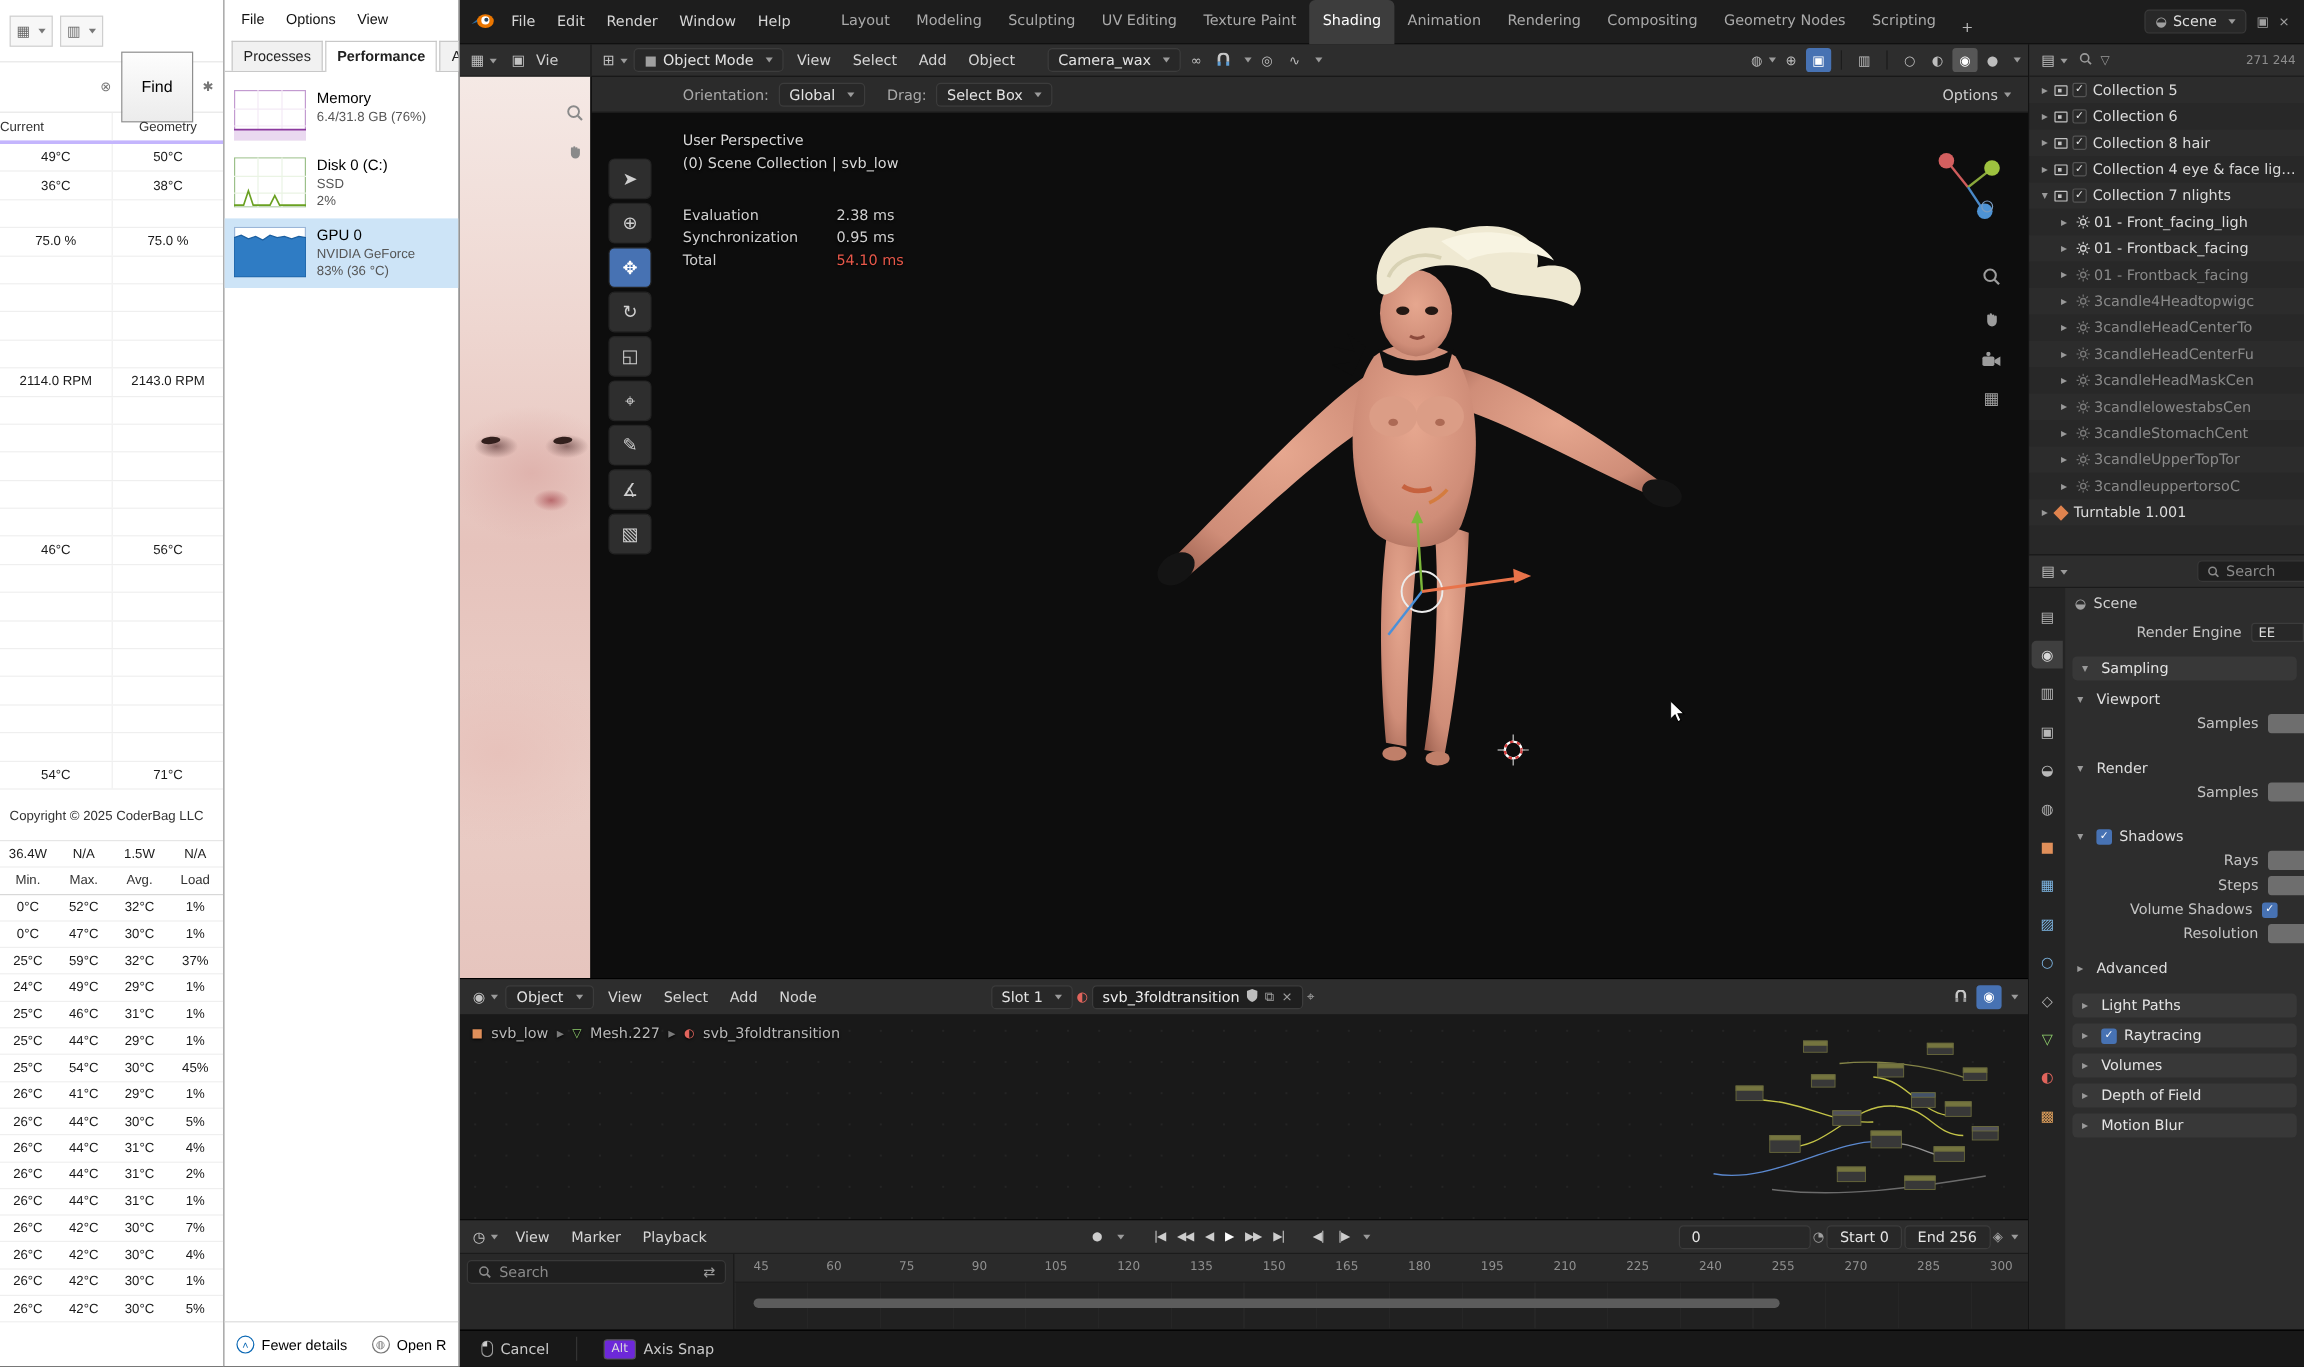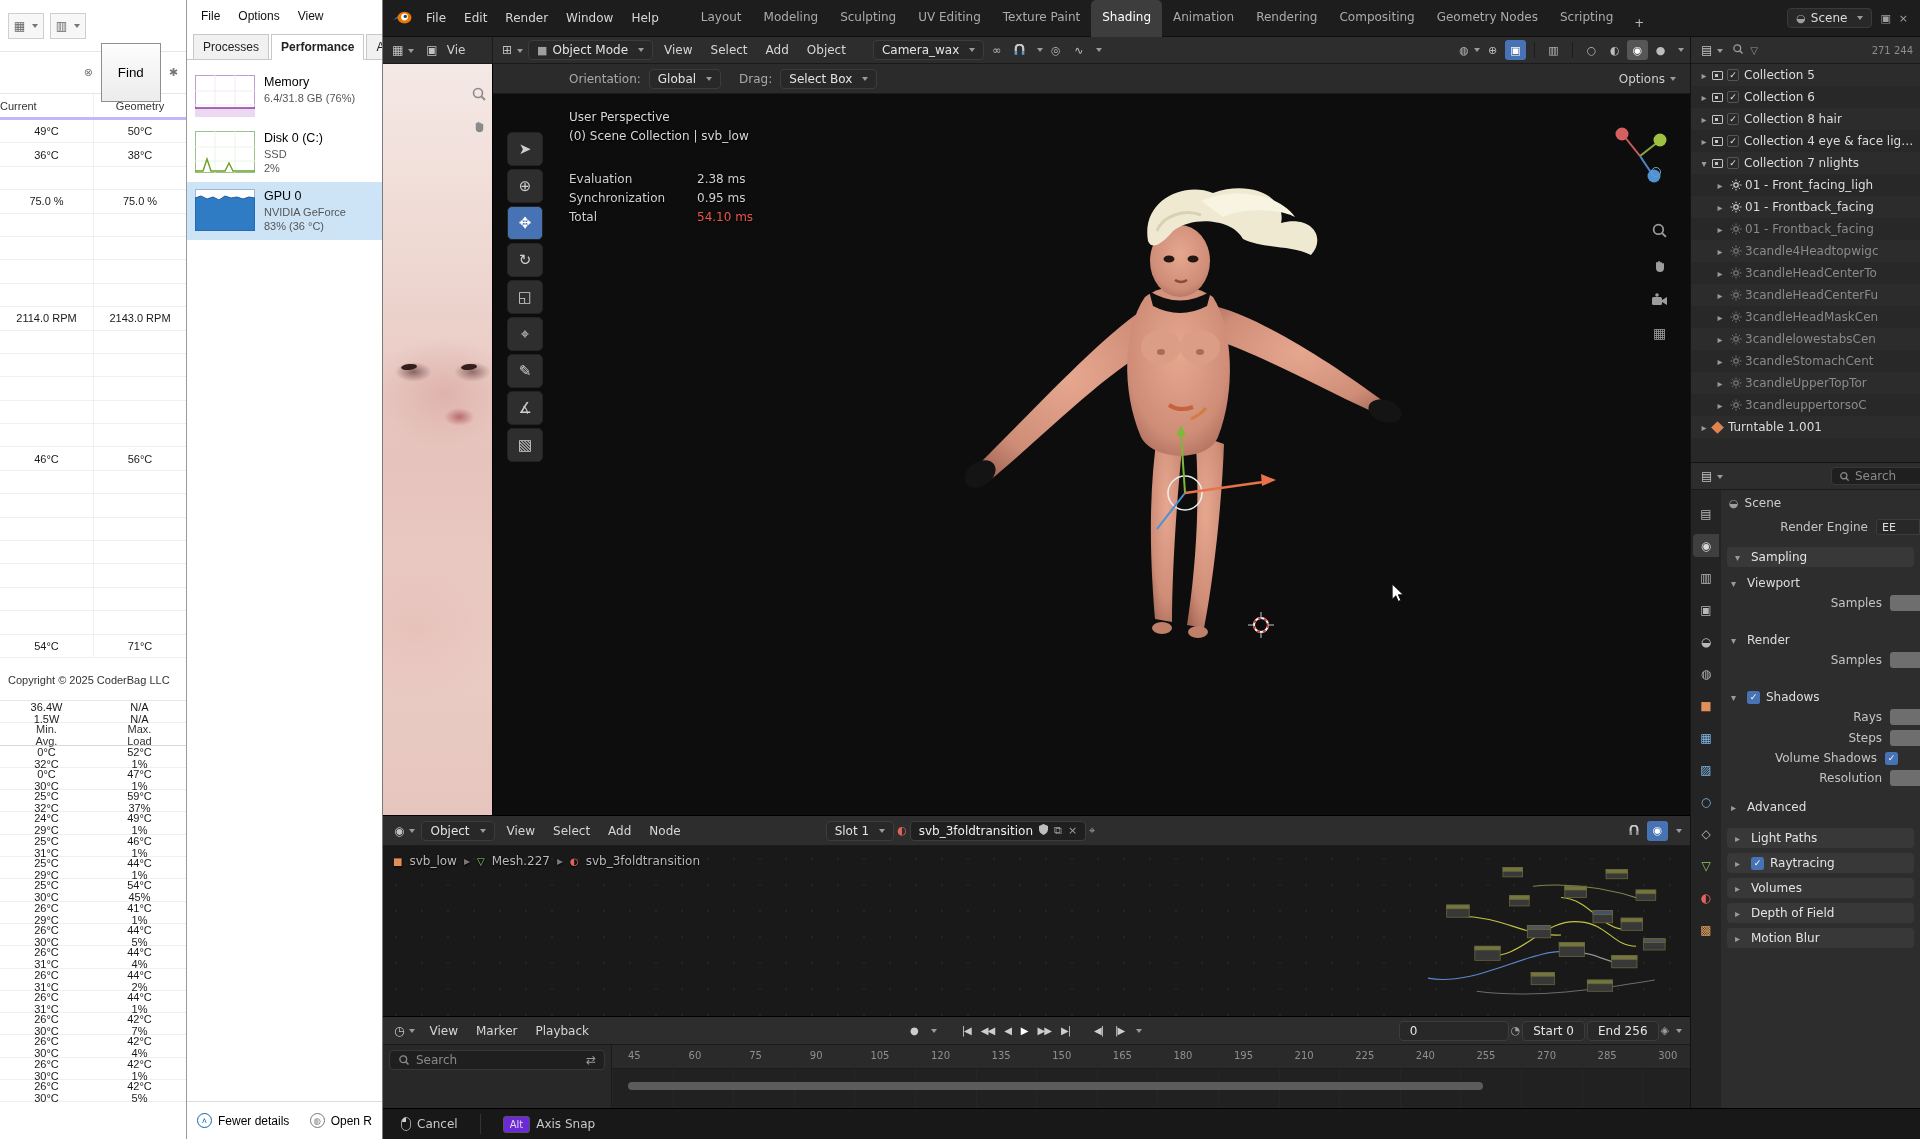--- a/index.html
+++ b/index.html
@@ -119,21 +119,21 @@
 
 #hwmon{position:absolute;left:0;top:0;width:187px;height:1139px;background:#fff;color:#1a1a1a;font-size:11px;font-family:"Liberation Sans","DejaVu Sans",sans-serif;border-right:1px solid #9a9a9a;overflow:hidden}
 #hw-toolbar{height:52px;border-bottom:1px solid #e6e6e6;display:flex;align-items:center;gap:6px;padding:0 8px}
 .hw-tbtn{width:36px;height:26px;border:1px solid #cfcfcf;background:#f7f7f7;display:flex;align-items:center;justify-content:center;color:#666;font-size:12px;gap:2px}
 #hw-findrow{height:42px;display:flex;align-items:center;gap:8px;padding:0 8px;border-bottom:1px solid #e6e6e6;justify-content:flex-end}
 #hw-find{border:1px solid #8e8e8e;background:linear-gradient(#fdfdfd,#ececec);padding:21px 16px}
 .hw-head2{display:grid;grid-template-columns:1fr 1fr;height:26px;border-bottom:3px solid #c4b5fd;align-items:center;text-align:left;color:#333}
 .hw-row{display:grid;grid-template-columns:1fr 1fr;height:23.4px;border-bottom:1px solid #efefef;align-items:center;text-align:center}
 .hw-row span:last-child,.hw-head2 span:last-child{border-left:1px solid #efefef;height:100%;display:flex;align-items:center;justify-content:center}
 #hw-copy{padding:16px 8px 14px;color:#333;border-bottom:1px solid #e6e6e6}
-.hw-head4,.hw-row4{display:grid;grid-template-columns:repeat(2,1fr);height:22.3px;border-bottom:1px solid #efefef;align-items:center;text-align:center}
+.hw-head4,.hw-row4{display:grid;grid-template-columns:repeat(4,1fr);height:22.3px;border-bottom:1px solid #efefef;align-items:center;text-align:center}
 .hw-head4{color:#333;border-bottom:1px solid #d8d8d8}
 
 
 #taskmgr{position:absolute;left:187px;top:0;width:196px;height:1139px;background:#fff;color:#000;font-size:12px;font-family:"Liberation Sans","DejaVu Sans",sans-serif;border-right:1px solid #7a7a7a;overflow:hidden}
 #tm-menubar{display:flex;gap:2px;padding:7px 6px 5px}
 .tm-menu{padding:2px 8px;color:#111}
 #tm-tabs{display:flex;align-items:flex-end;height:30px;border-bottom:1px solid #c8c8c8;padding-left:6px;white-space:nowrap}
 .tm-tab{border:1px solid #c8c8c8;border-bottom:none;background:#f1f1f1;padding:5px 9px;margin-right:2px;color:#222}
 .tm-tab.active{background:#fff;font-weight:bold;position:relative;top:1px;padding-bottom:6px}
 #tm-list{padding:8px 0 0}

